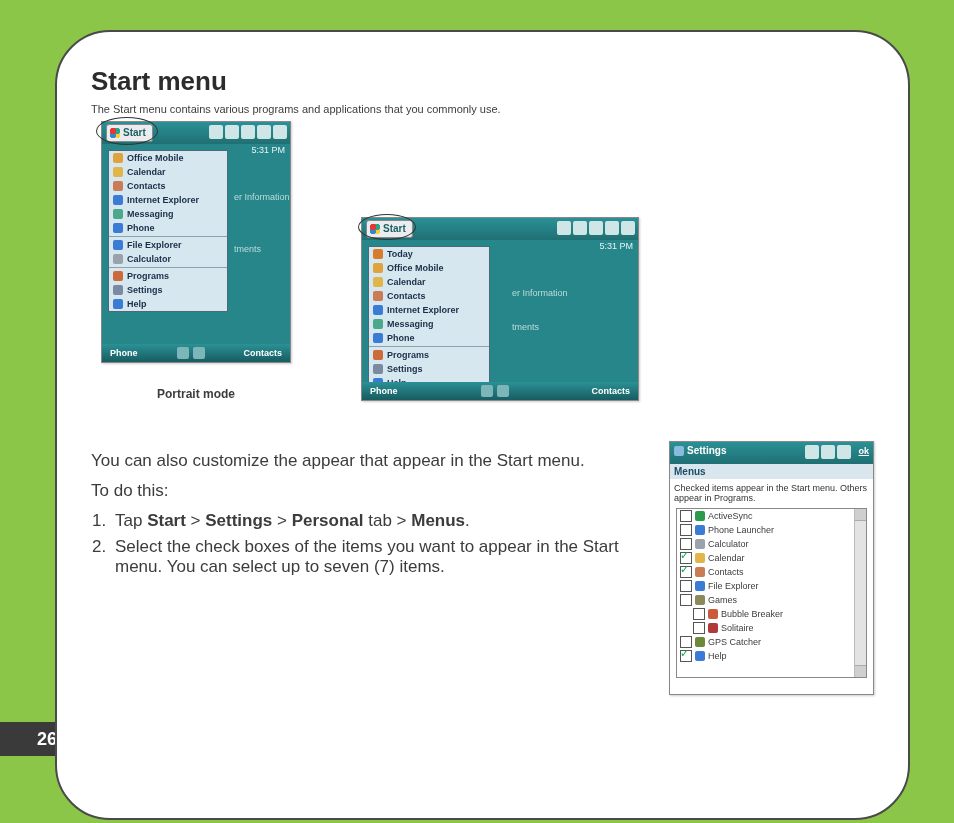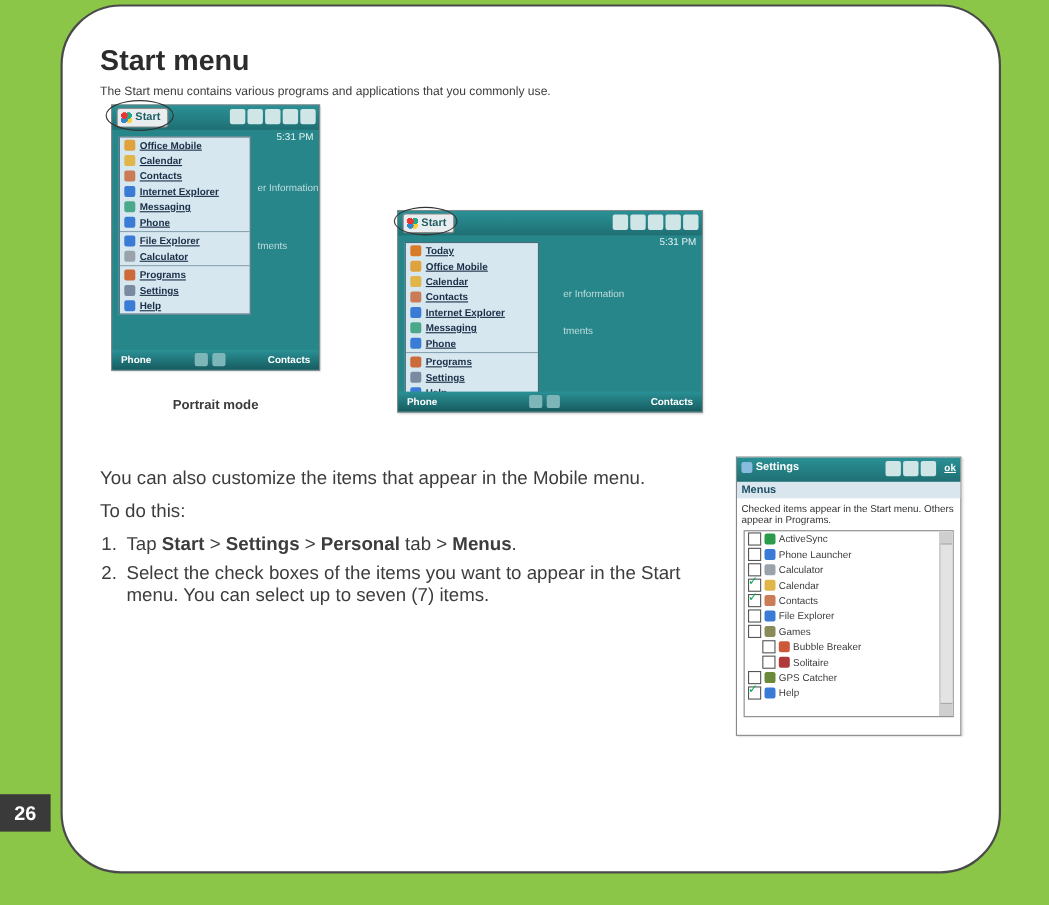--- a/index.html
+++ b/index.html
@@ -7,21 +7,21 @@
     font-family:Arial, Helvetica, sans-serif;
     background:#8cc648;
     width:954px;
     height:823px;
     position:relative;
     overflow:hidden;
   }
   .page-card{
     position:absolute;
     left:55px;
-    top:4px;
+    top:30px;
     width:855px;
     height:790px;
     background:#fff;
     border:2px solid #4a4a4a;
     border-radius:55px;
     box-sizing:border-box;
     padding:34px 34px 20px 34px;
     color:#3c3c3c;
   }
   .page-number{
@@ -29,20 +29,21 @@
     left:0;
     top:722px;
     width:46px;
     height:34px;
     background:#3a3a3a;
     color:#fff;
     font-weight:bold;
     font-size:18px;
     line-height:34px;
     text-align:center;
+    padding-left:24px;
   }
   h1{
     margin:0 0 6px 0;
     font-size:26px;
     font-weight:bold;
     color:#2c2c2c;
   }
   .intro{
     font-size:11px;
     margin:6px 0;
@@ -129,21 +130,20 @@
     color:#1a2e48;
   }
   .portrait .menu-panel{width:118px}
   .landscape .menu-panel{width:120px}
   .menu-row{
     display:flex;align-items:center;
     height:14px;
     padding:0 4px;
     gap:4px;
     white-space:nowrap;
-    text-decoration:underline;
   }
   .menu-row.bold{font-weight:bold}
   .menu-sep{height:1px;background:#8aa3b0;margin:1px 0}
   .ico{
     width:10px;height:10px;flex:0 0 10px;
     border-radius:2px;
   }
   .bg-text{
     position:absolute;color:#bedbdc;font-size:9px;
   }
@@ -389,21 +389,21 @@
               <span></span>
             </span>
           <span>Contacts</span>
         </div>
       </div>
     </div>
   </div>
 
   <div class="lower-flex">
     <div class="text-col lower-text">
-      <p>You can also customize the items that appear in the Mobile menu.</p>
+      <p>You can also customize the appear that appear in the Start menu.</p>
       <p>To do this:</p>
       <ol class="steps">
         <li>
           <span>Tap </span><span class="bold">Start</span><span> &gt; </span><span class="bold">Settings</span><span> &gt; </span><span class="bold">Personal</span><span> tab &gt; </span><span class="bold">Menus</span><span>.</span>
         </li>
         <li>Select the check boxes of the items you want to appear in the Start menu. You can select up to seven (7) items.</li>
       </ol>
     </div>
 
     <div class="settings-shot">

